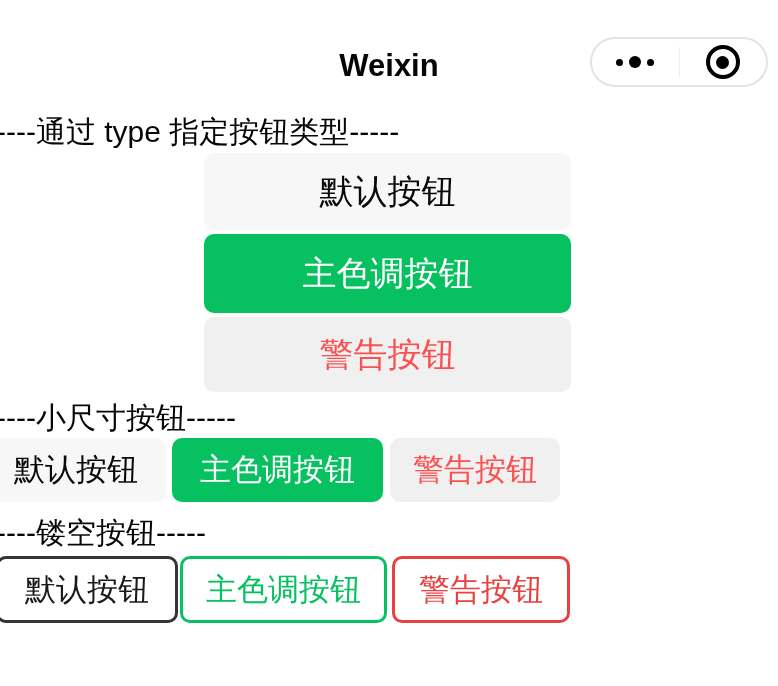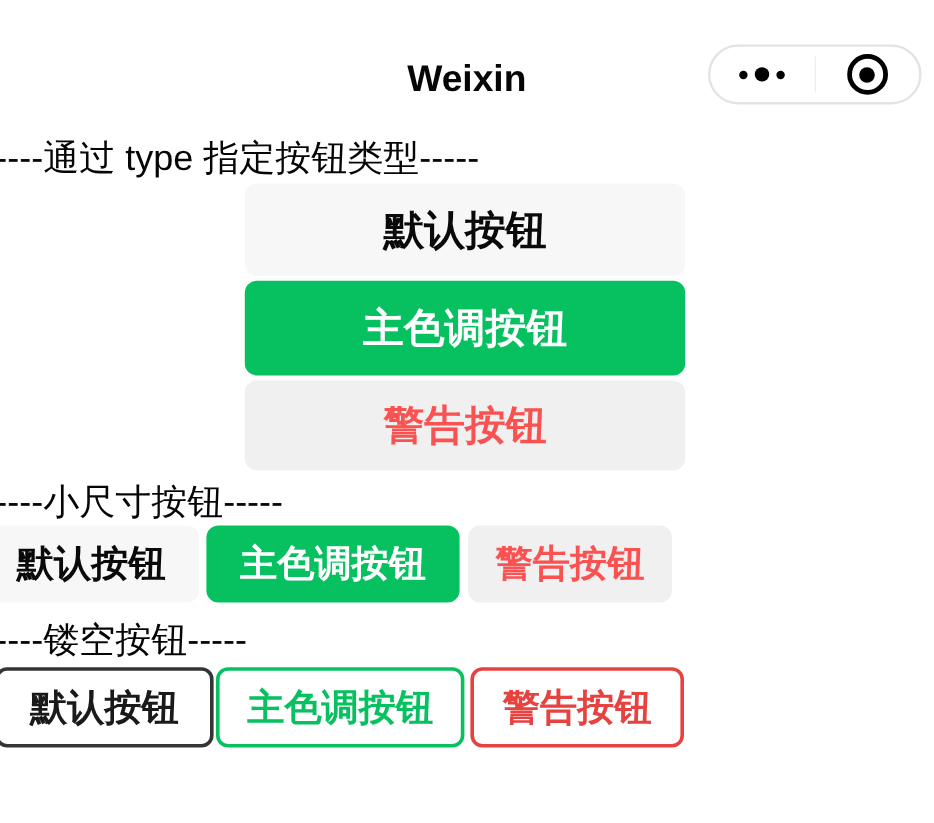--- a/index.html
+++ b/index.html
@@ -37,21 +37,21 @@
     position:absolute;left:-14px;white-space:nowrap;
     font-size:30px;color:#060606;
   }
   .caption-types{top:112px;}
   .caption-mini{top:398px;}
   .caption-plain{top:513px;}
   
   .btn{
     position:absolute;box-sizing:border-box;
     display:flex;align-items:center;justify-content:center;
-    font-weight:bold;cursor:pointer;white-space:nowrap;
+    font-weight:normal;cursor:pointer;white-space:nowrap;
   }
   
   .btn-large{left:204px;width:367px;border-radius:10px;font-size:34px;}
   .btn-large-default{top:153px;height:77px;background:#f7f7f7;color:#0a0a0a;}
   .btn-large-primary{top:234px;height:79px;background:#07c160;color:#ffffff;}
   .btn-large-warn{top:317px;height:75px;background:#f0f0f0;color:#fa5151;}
   
   .btn-mini{top:438px;height:64px;border-radius:10px;font-size:31px;}
   .btn-mini-default{left:-14px;width:180px;background:#f7f7f7;color:#0a0a0a;}
   .btn-mini-primary{left:172px;width:211px;background:#07c160;color:#ffffff;}

